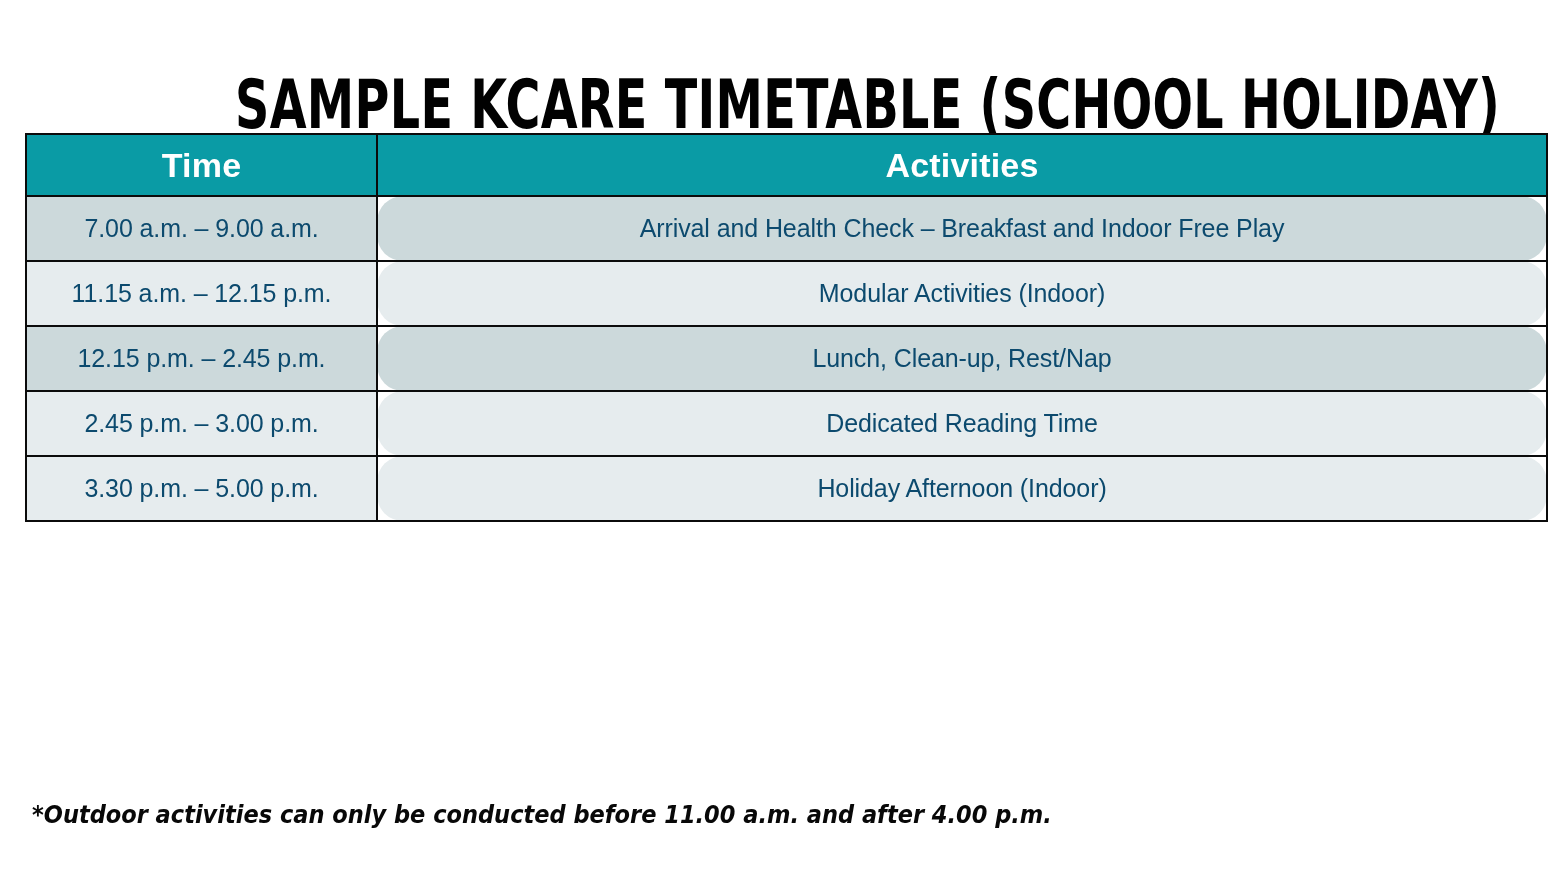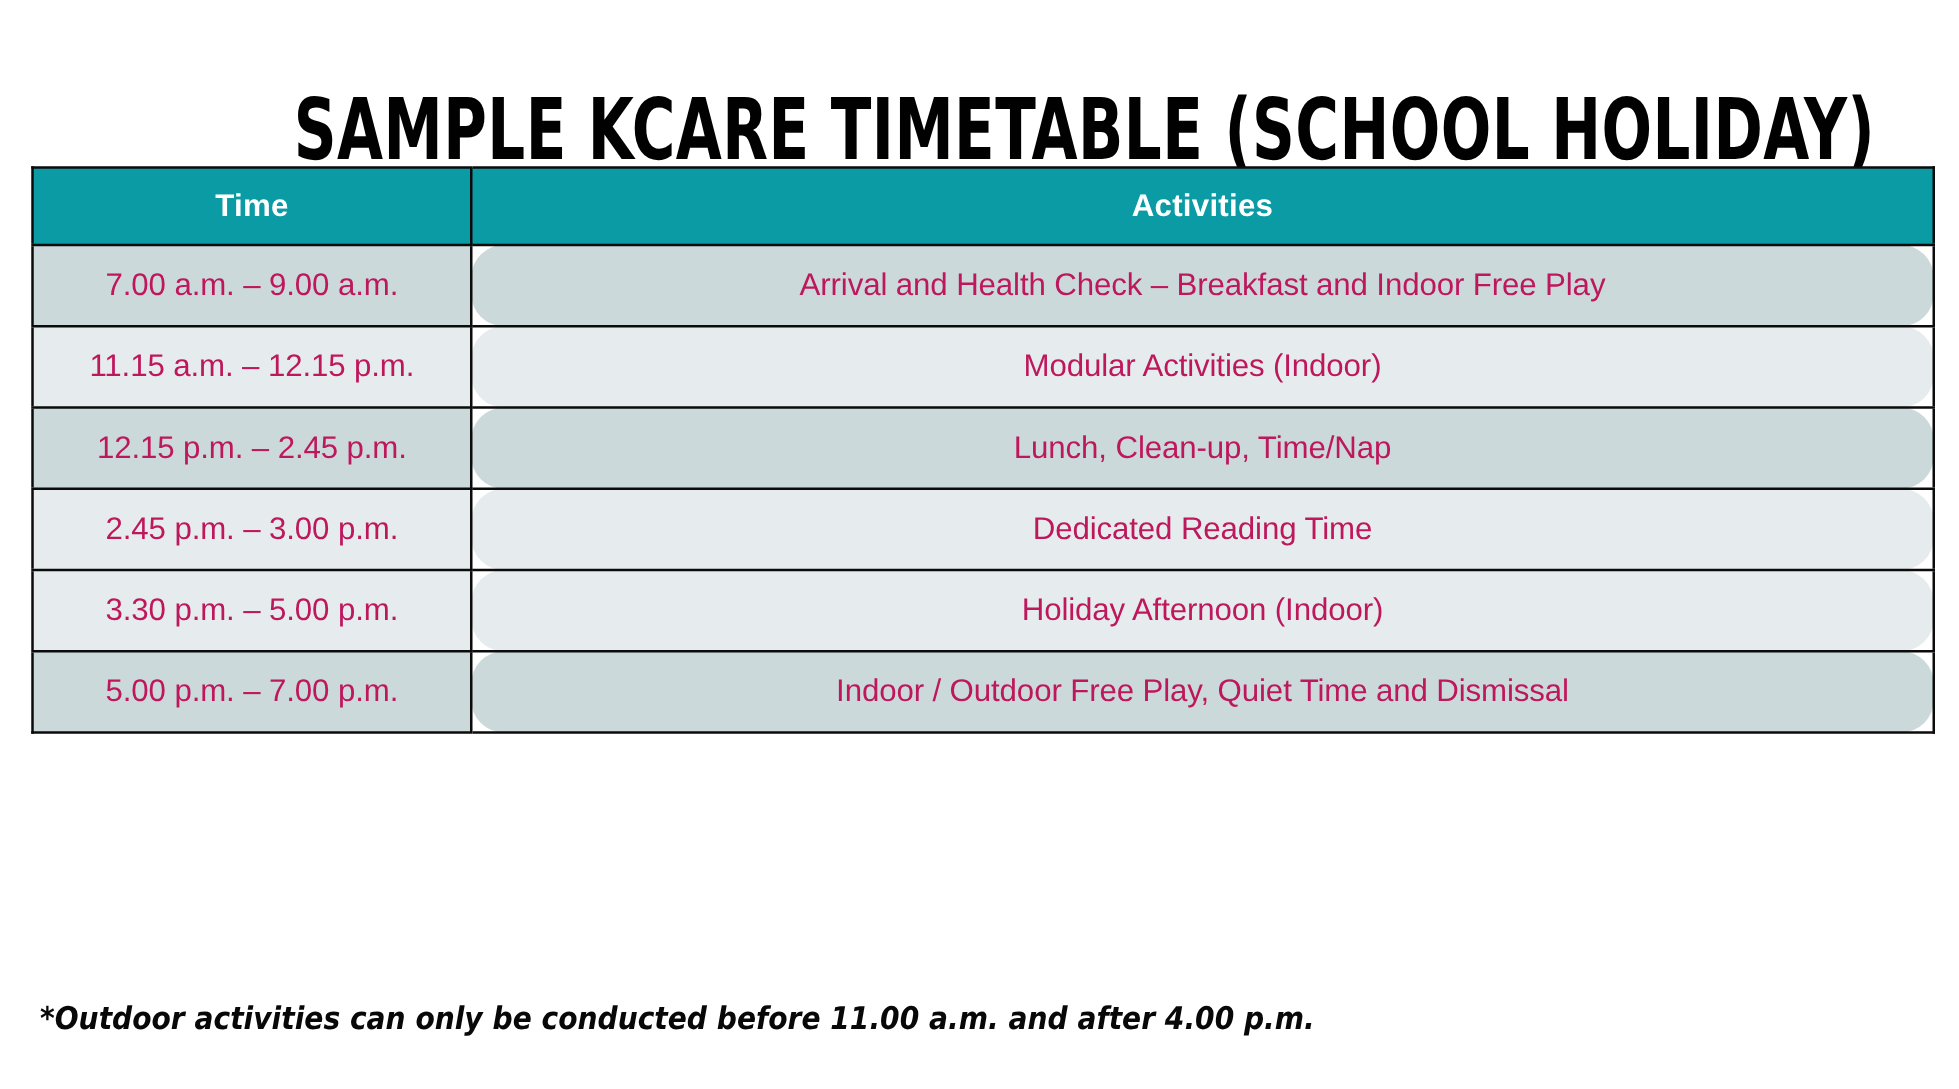--- a/index.html
+++ b/index.html
@@ -47,40 +47,40 @@
     border-collapse: collapse;
     table-layout: fixed;
     border: 2px solid #0b0b0b;
   }
   table.timetable col.col-time  { width: 351px; }
   table.timetable col.col-act   { width: 1170px; }
 
   thead th {
     background: #0a9ba5;
     color: #ffffff;
-    font-size: 25px;
+    font-size: 34px;
     font-weight: 700;
     height: 60px;
     padding: 0;
     text-align: center;
     vertical-align: middle;
     border-right: 2px solid #0b0b0b;
     border-bottom: 2px solid #0b0b0b;
     letter-spacing: 0.2px;
   }
   thead th:last-child { border-right: none; }
 
   tbody td {
     font-size: 25px;
     font-weight: 400;
     height: 63px;
     padding: 0 12px;
     text-align: center;
     vertical-align: middle;
-    color: #be185d;
+    color: #0c4a6e;
     border-right: 2px solid #0b0b0b;
     border-bottom: 2px solid #0b0b0b;
     white-space: nowrap;
     letter-spacing: -0.1px;
   }
   tbody td:last-child { border-right: none; border-radius: 26px; }
   tbody tr:last-child td { border-bottom: none; }
 
   tbody tr.row-dark  td { background: #ccd9db; }
   tbody tr.row-light td { background: #e6ecee; }
@@ -121,31 +121,27 @@
         <tr class="row-dark">
           <td>7.00 a.m. – 9.00 a.m.</td>
           <td>Arrival and Health Check – Breakfast and Indoor Free Play</td>
         </tr>
         <tr class="row-light">
           <td>11.15 a.m. – 12.15 p.m.</td>
           <td>Modular Activities (Indoor)</td>
         </tr>
         <tr class="row-dark">
           <td>12.15 p.m. – 2.45 p.m.</td>
-          <td>Lunch, Clean-up, Time/Nap</td>
+          <td>Lunch, Clean-up, Rest/Nap</td>
         </tr>
         <tr class="row-light">
           <td>2.45 p.m. – 3.00 p.m.</td>
           <td>Dedicated Reading Time</td>
         </tr>
         <tr class="row-light">
           <td>3.30 p.m. – 5.00 p.m.</td>
           <td>Holiday Afternoon (Indoor)</td>
         </tr>
-        <tr class="row-dark">
-          <td>5.00 p.m. – 7.00 p.m.</td>
-          <td>Indoor / Outdoor Free Play, Quiet Time and Dismissal</td>
-        </tr>
       </tbody>
   </table>
 </div>
 
 <div class="footnote">*Outdoor activities can only be conducted before 11.00 a.m. and after 4.00 p.m.</div>
 
 </body></html>

